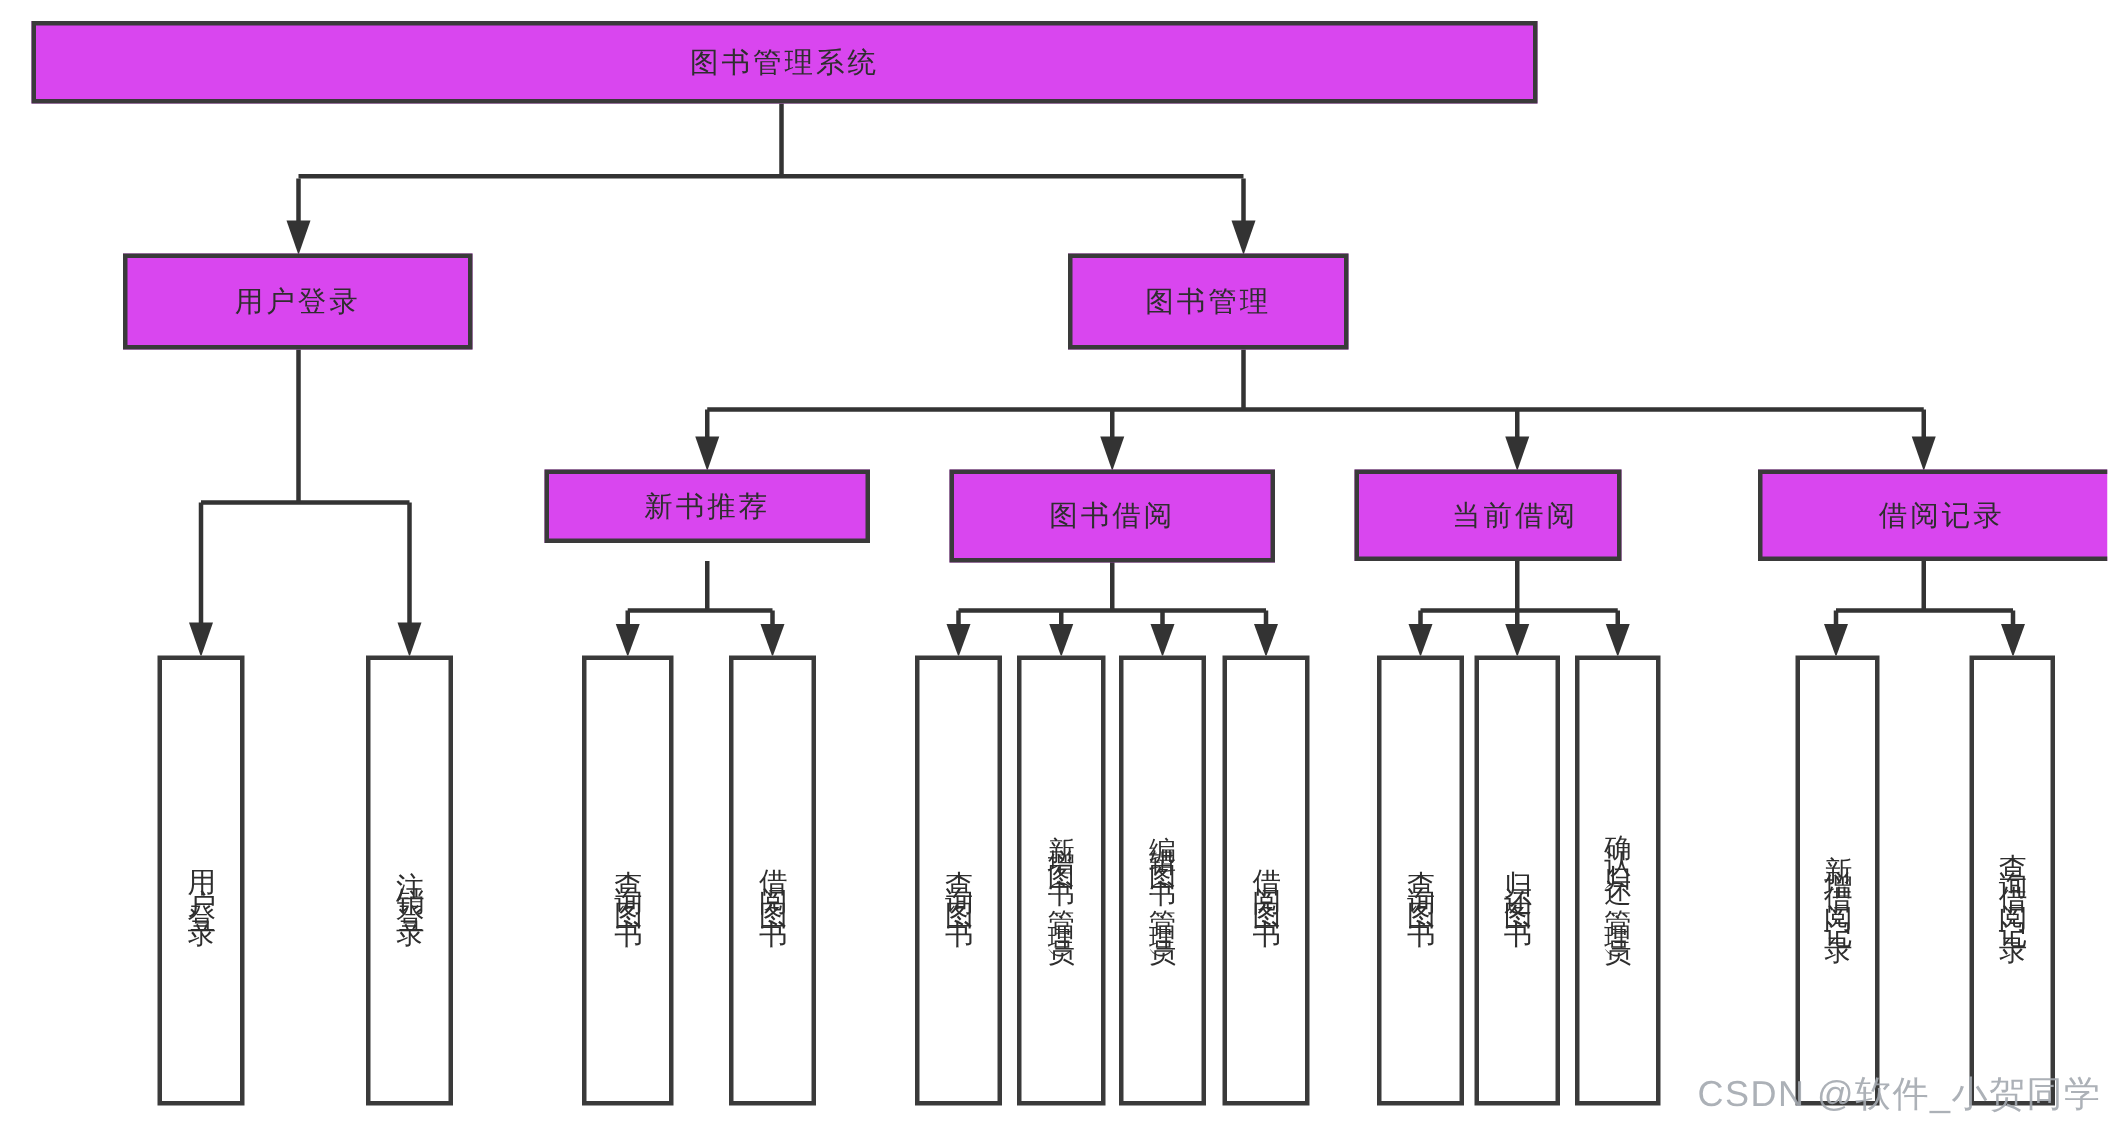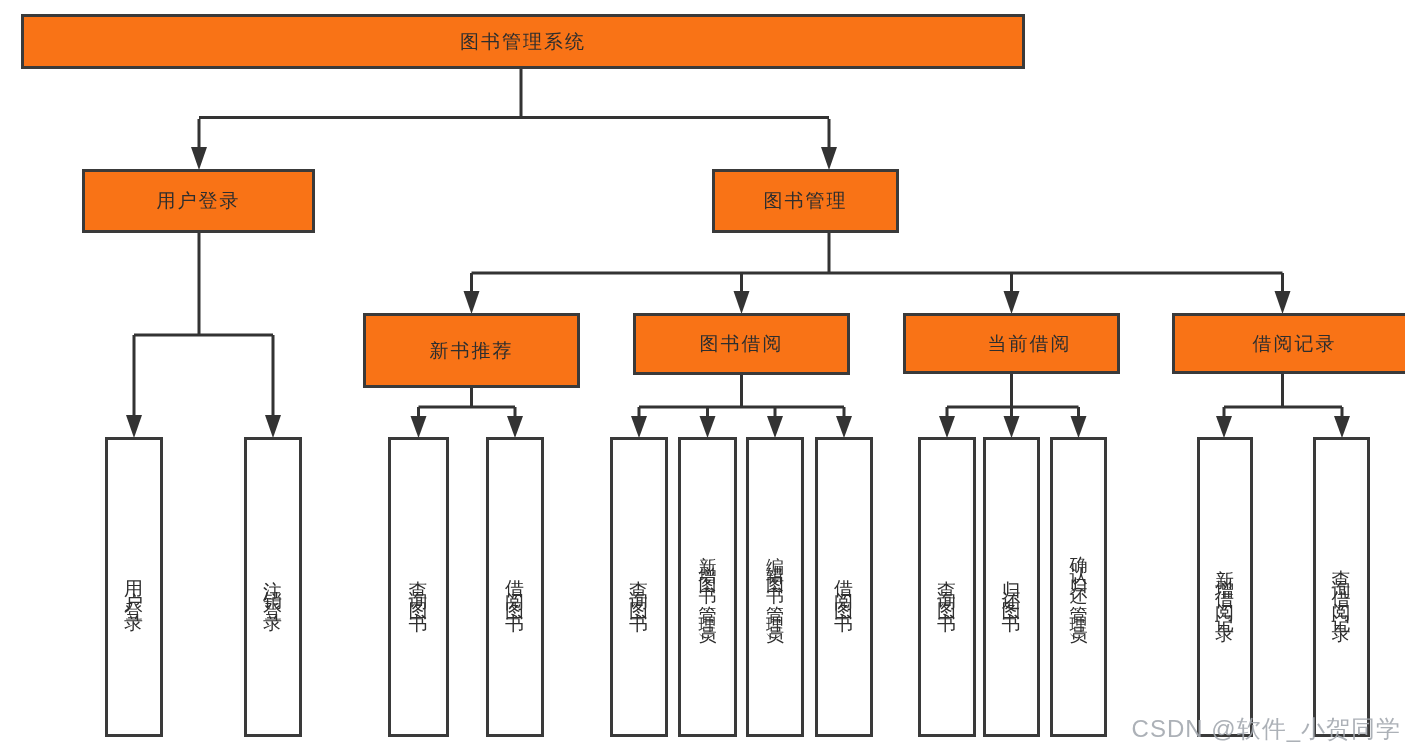--- a/index.html
+++ b/index.html
@@ -12,21 +12,21 @@
     font-family: "Liberation Sans", sans-serif;
   }
   #connectors {
     position: absolute;
     left: 0; top: 0;
     z-index: 1;
   }
   .hbox {
     position: absolute;
     box-sizing: border-box;
-    background: #f97316;
+    background: #d946ef;
     border: 3px solid #3a3a3a;
     display: flex;
     align-items: center;
     justify-content: center;
     font-size: 19px;
     letter-spacing: 2px;
     color: #2e2e2e;
     z-index: 2;
   }
   .vbox {
@@ -124,27 +124,27 @@
     <span>图书管理系统</span>
   </div>
 
   <div class="hbox" style="left:82px; top:169px; width:233px; height:64px;">
     <span>用户登录</span>
   </div>
   <div class="hbox" style="left:712px; top:169px; width:187px; height:64px;font-family:Liberation Serif, serif;">
     <span>图书管理</span>
   </div>
 
-  <div class="hbox" style="left:363px; top:313px; width:217px; height:75px;">
+  <div class="hbox" style="left:363px; top:313px; width:217px; height:49px;">
     <span>新书推荐</span>
   </div>
   <div class="hbox" style="left:633px; top:313px; width:217px; height:62px;">
     <span>图书借阅</span>
   </div>
-  <div class="hbox" style="left:903px; top:313px; width:217px; height:61px;padding-left:36px;">
+  <div class="hbox" style="left:903px; top:313px; width:178px; height:61px;padding-left:36px;">
     <span>当前借阅</span>
   </div>
   <div class="hbox" style="left:1172px; top:313px; width:245px; height:61px;">
     <span>借阅记录</span>
   </div>
 
   <div class="vbox" style="left:105px; width:58px;">
     <span class="vtext">用户登录</span>
   </div>
   <div class="vbox" style="left:244px; width:58px;">

